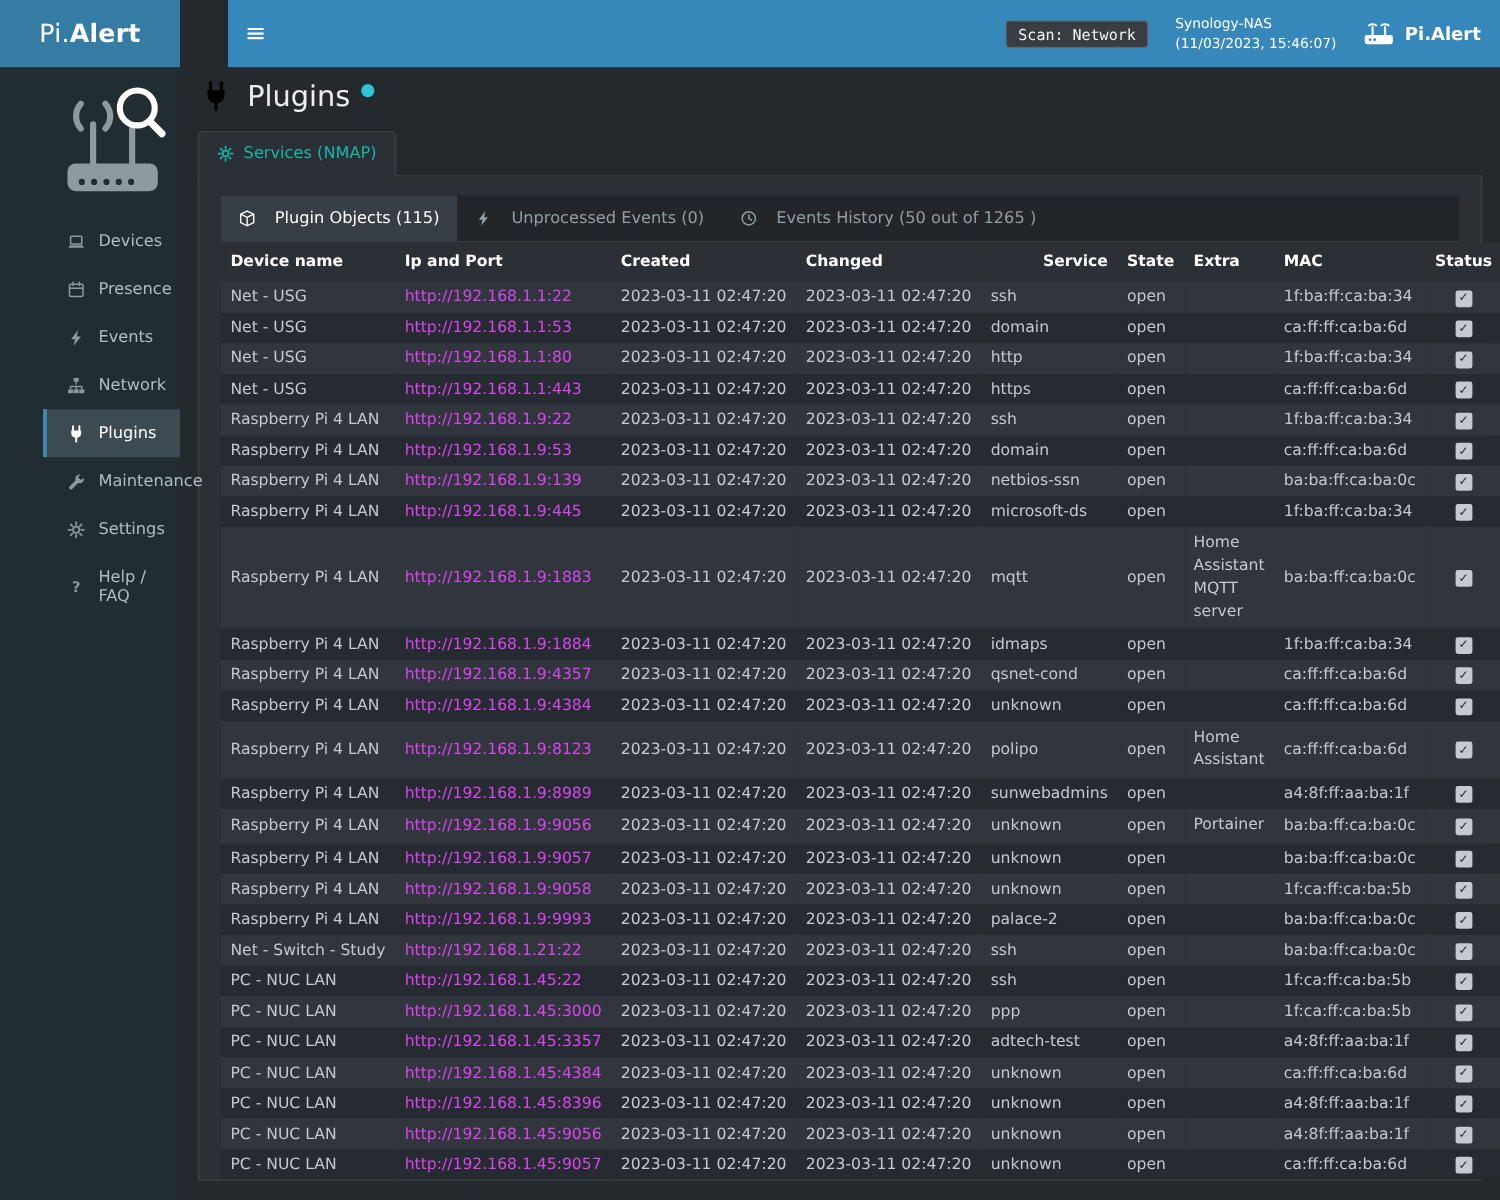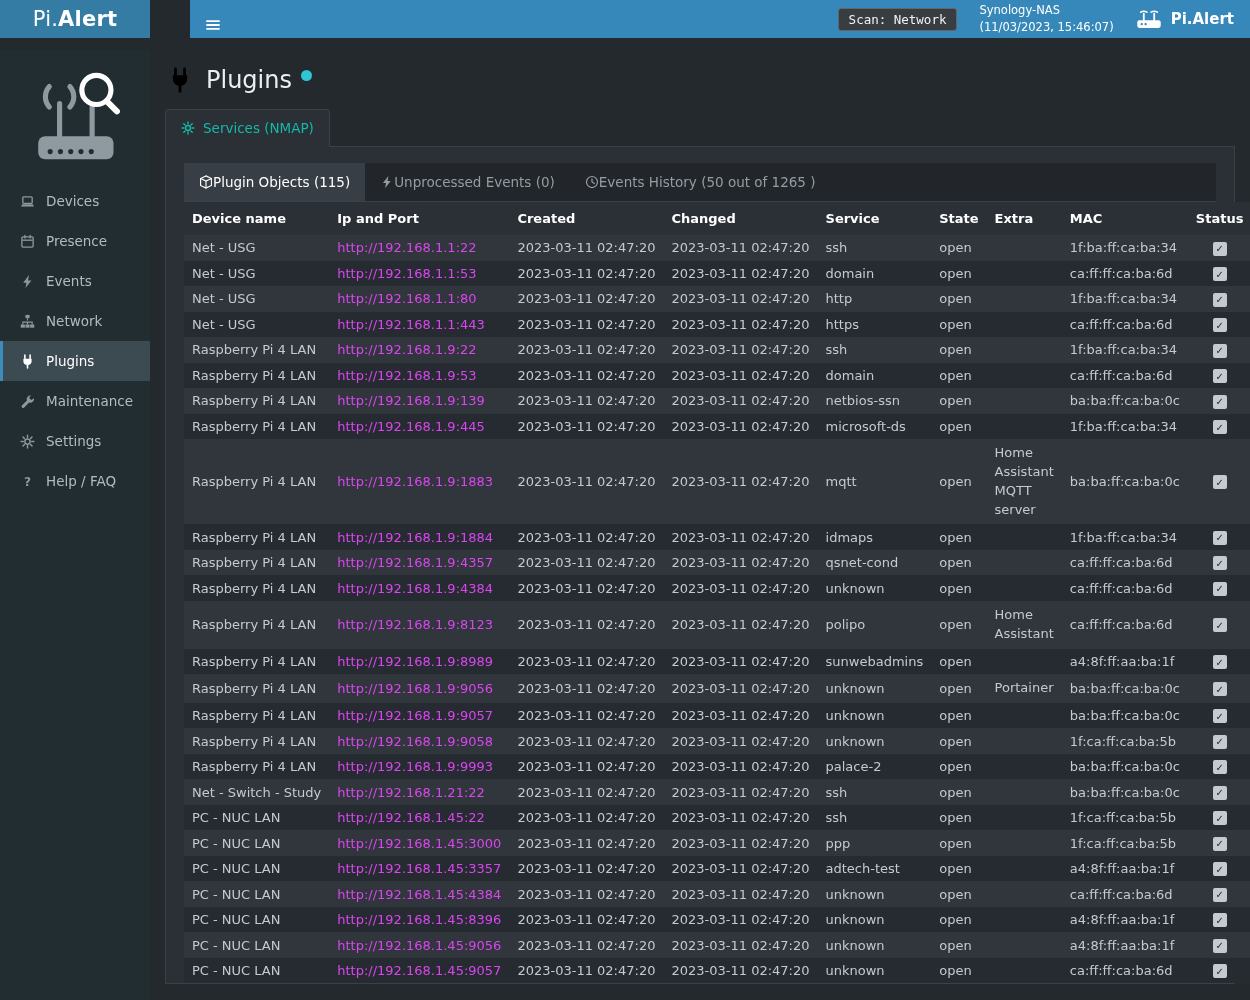--- a/index.html
+++ b/index.html
@@ -1,37 +1,37 @@
 <!DOCTYPE html>
 <html><head>
 <meta charset="utf-8">
 <style>
   * { margin:0; padding:0; box-sizing:border-box; }
   html,body { width:1250px; height:1000px; overflow:hidden; background:#24292d;
     font-family:"DejaVu Sans","Liberation Sans",sans-serif; }
   a { text-decoration:none; }
 
   
-  .topbar { position:fixed; top:0; left:0; width:1250px; height:38px; display:flex; z-index:20;gap:40px; }
+  .topbar { position:fixed; top:0; left:0; width:1250px; height:56px; display:flex; z-index:20;gap:40px; }
   .brand { width:150px; background:#357ca5; color:#fff; display:flex; align-items:center;
     justify-content:center; font-size:21px; letter-spacing:.2px; cursor:pointer; }
   .brand b { font-weight:700; }
-  .nav-rest { flex:1; background:#3688bb; display:flex; justify-content:space-between; }
+  .nav-rest { flex:1; background:#3688bb; display:flex; align-items:center; justify-content:space-between; }
   .hamburger { background:none; border:none; color:#fff; width:46px; height:50px; cursor:pointer;
     display:flex; align-items:center; justify-content:center; }
   .hamburger svg { width:16px; height:16px; }
   .nav-right { display:flex; align-items:center; gap:22px; padding-right:16px; color:#fff; }
   .scan-badge { font-family:"DejaVu Sans Mono","Liberation Mono",monospace; font-size:12.5px;
     background:#383d42; border:1px solid #61666b; border-radius:3px; padding:3px 10px; color:#f2f4f5; }
   .host-block { font-size:11.5px; line-height:1.5; }
   .nav-app { display:flex; align-items:center; gap:9px; font-size:15px; font-weight:700; cursor:pointer; }
   .nav-app .icon svg { width:26px; height:21px; }
 
   
-  .sidebar { position:fixed; top:50px; left:0; bottom:0; width:150px; background:#222d32; z-index:10; }
+  .sidebar { position:fixed; top:50px; left:0; bottom:0; width:150px; background:#222d32; z-index:10;padding-left:36px; }
   .logo-art { display:flex; justify-content:center; padding:16px 0 14px; }
   .side-item { display:flex; align-items:center; gap:11px; padding:12px 14px 12px 17px;
     font-size:13.5px; color:#b0bcc3; cursor:pointer; border-left:3px solid transparent; }
   .side-item .icon { color:#8d979e; }
   .side-item .icon svg { width:15px; height:15px; display:block; }
   .side-item.active { background:#3c4a52; color:#fff; border-left-color:#3c8dbc; }
   .side-item.active .icon { color:#fff; }
 
   
   .content { position:absolute; left:150px; top:50px; right:0; bottom:0; padding:6px 15px 0 15px; overflow:hidden; }
@@ -46,21 +46,21 @@
   .ttab { display:flex; align-items:center; gap:8px; padding:10px 15px; font-size:13.5px;
     color:#929ca4; cursor:pointer; margin-bottom:-1px; border:1px solid transparent; }
   .ttab .icon svg { width:14px; height:14px; display:block; }
   .ttab.active { background:#2b3036; color:#14b8a6; border:1px solid #3b4148;
     border-bottom-color:#2b3036; border-radius:4px 4px 0 0; }
 
   .panel { background:#2b3036; border:1px solid #3b4148; border-top:none;
     padding:16px 18px 0; min-height:830px; }
 
   .inner-tabs { display:flex; background:#22262b; border-bottom:1px solid #3b4148; }
-  .itab { display:flex; align-items:center; gap:0; padding:11px 15px; font-size:13.5px;
+  .itab { display:flex; align-items:center; gap:16px; padding:11px 15px; font-size:13.5px;
     color:#939da5; cursor:pointer; }
   .itab .icon svg { width:14px; height:14px; display:block; }
   .itab.active { background:#373e46; color:#fff; }
 
   table.data-table { width:100%; border-collapse:collapse; }
   .data-table th { text-align:left; padding:9px 8px; font-size:13px; font-weight:700;
     color:#ffffff; background:#2b3036; cursor:pointer; }
   .data-table td { padding:5px 8px; font-size:13px; color:#c4cad0; white-space:nowrap; }
   .data-table tr.odd  { background:#30363c; }
   .data-table tr.even { background:#262b31; }
@@ -263,21 +263,21 @@
             <span>Events History (50 out of 1265 )</span>
           </div>
         </div>
       <table class="data-table">
         <thead id="thead">
             <tr>
               <th style="width: 13%;">Device name</th>
               <th style="width: 16%;">Ip and Port</th>
               <th style="width: 13.5%;">Created</th>
               <th style="width: 13.5%;">Changed</th>
-              <th style="width: 9.5%;">Service</th>
+              <th style="width: 9.5%; text-align: right;">Service</th>
               <th style="width: 6.5%;">State</th>
               <th style="width: 12.5%;">Extra</th>
               <th style="width: 11.5%;">MAC</th>
               <th class="center" style="width: 4.5%;">Status</th>
             </tr>
           </thead>
         <tbody id="tbody">
             <tr class="odd">
               <td>Net - USG</td>
               <td><a href="#">http://192.168.1.1:22</a></td>

